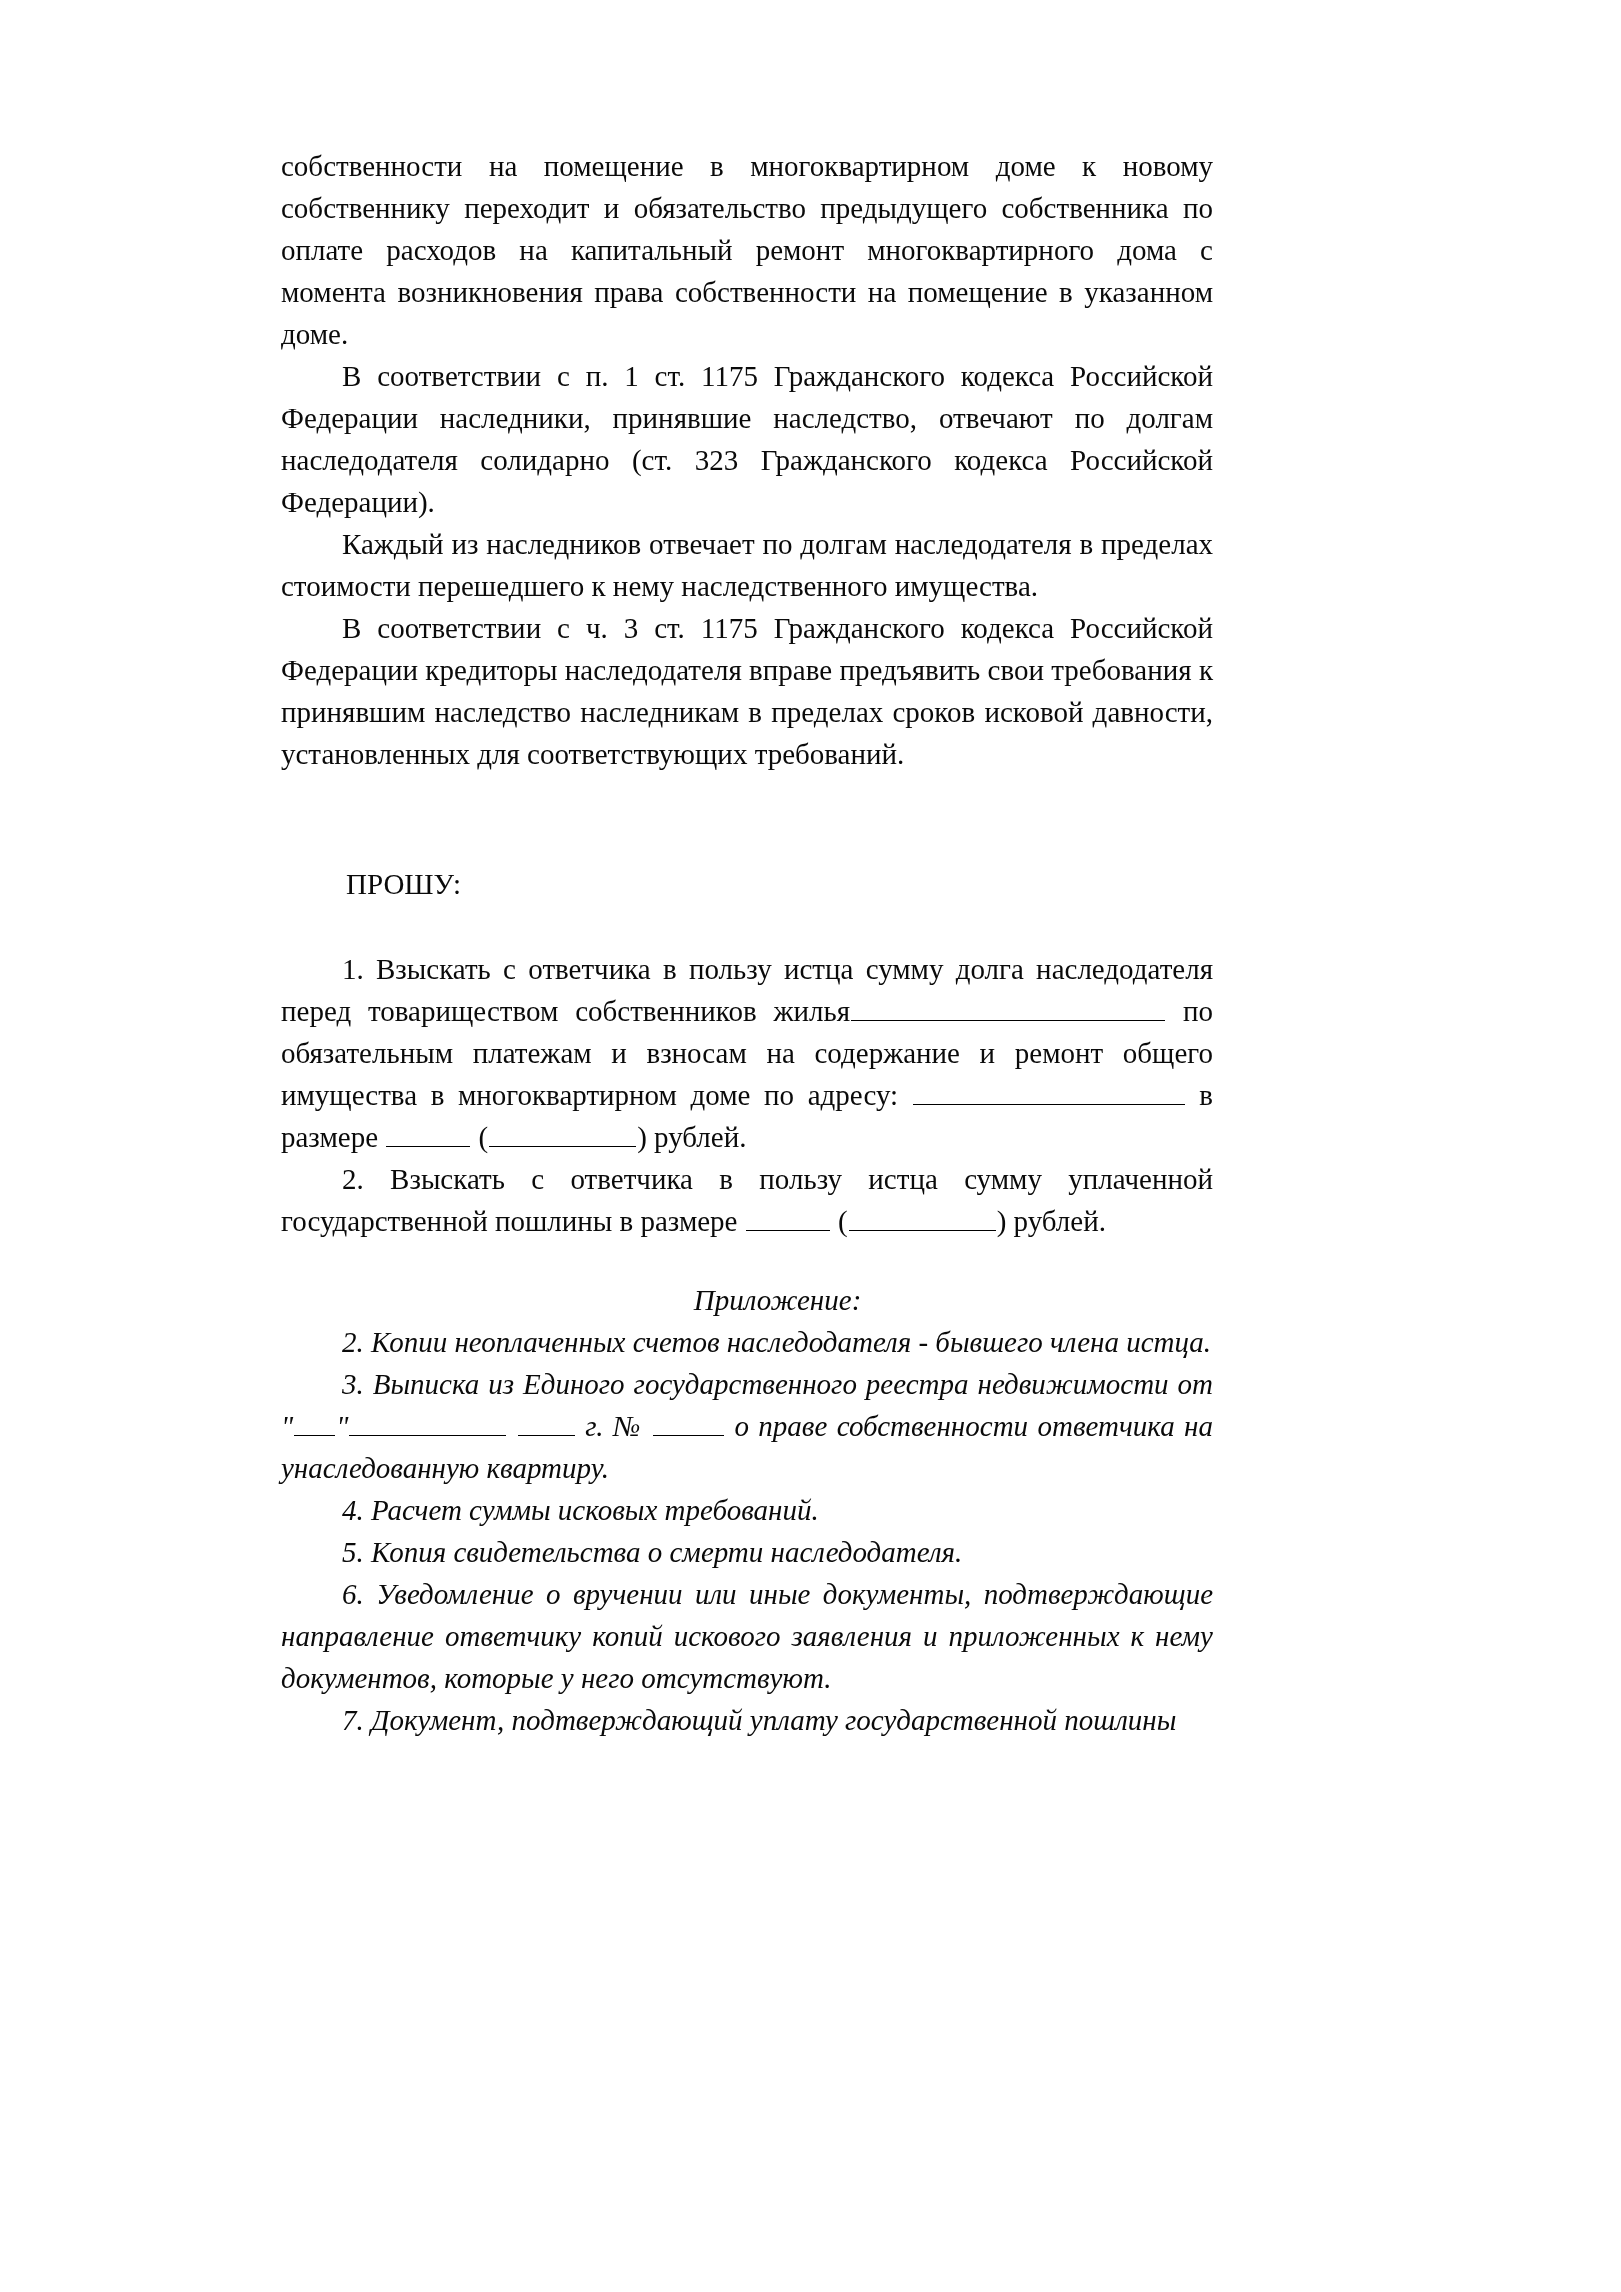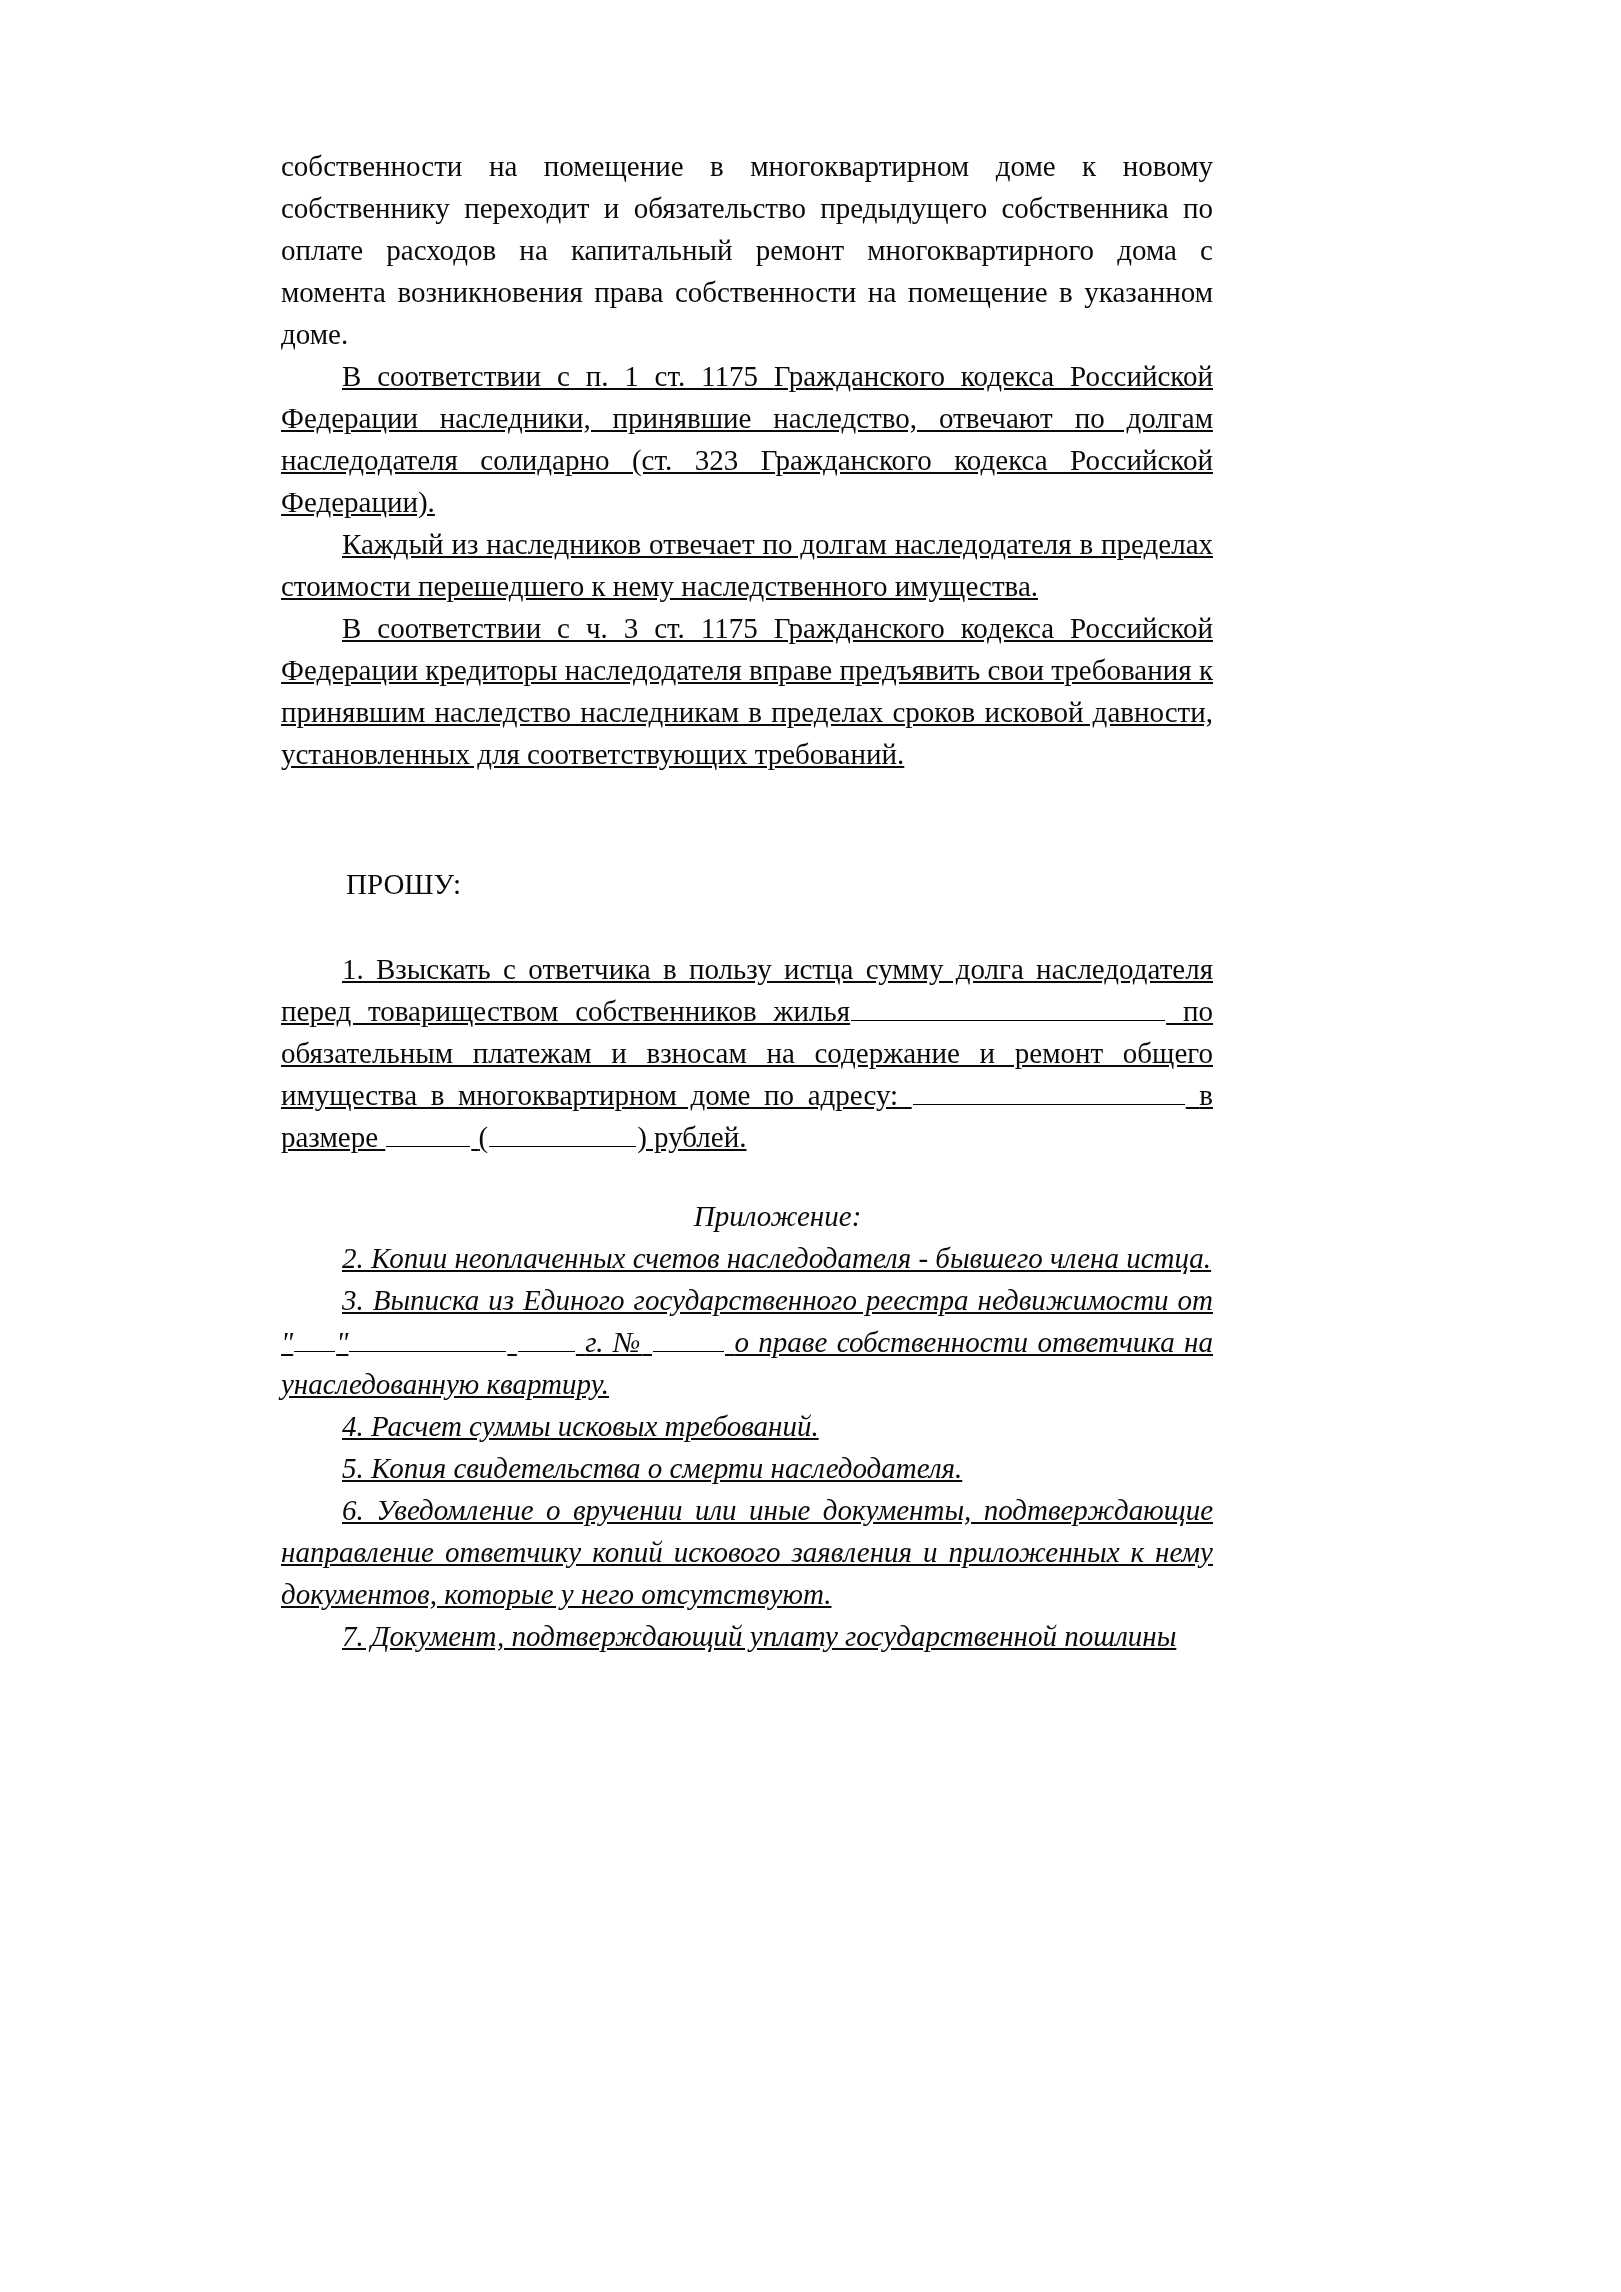--- a/index.html
+++ b/index.html
@@ -24,21 +24,20 @@
     line-height: 42px;
     text-align: justify;
     text-justify: inter-word;
     color: #0a0a0a;
   }
   p {
     margin: 0;
   }
   .indent {
     text-indent: 61px;
-    text-decoration: underline;
   }
   .noindent {
     text-indent: 0;
   }
   .gap-sm { height: 37px; }
   .gap-md { height: 43px; }
   .gap-lg { height: 45px; }
   .proshu {
     text-indent: 65px;
     font-size: 29px;
@@ -103,20 +102,21 @@
 
 
     <div class="gap-md"></div>
 
     <p class="proshu">ПРОШУ:</p>
 
     <div class="gap-md"></div>
 
     <p class="indent"><span>1. Взыскать с ответчика в пользу истца сумму долга наследодателя перед товариществом собственников жилья</span><span class="blank b-name"></span> <span>по обязательным платежам и взносам на содержание и ремонт общего имущества в многоквартирном доме по адресу:</span> <span class="blank b-addr"></span> <span>в размере</span> <span class="blank b-amt"></span> <span>(</span><span class="blank b-amtw"></span><span>) рублей.</span></p>
 
+    <p class="indent"><span>2. Взыскать с ответчика в пользу истца сумму уплаченной государственной пошлины в размере</span> <span class="blank b-amt"></span> <span>(</span><span class="blank b-amtw"></span><span>) рублей.</span></p>
 
     <div class="gap-sm"></div>
 
     <div class="attach">
 
       <p class="attach-head">Приложение:</p>
 
 
       <p class="indent">2. Копии неоплаченных счетов наследодателя - бывшего члена истца.</p>
 

